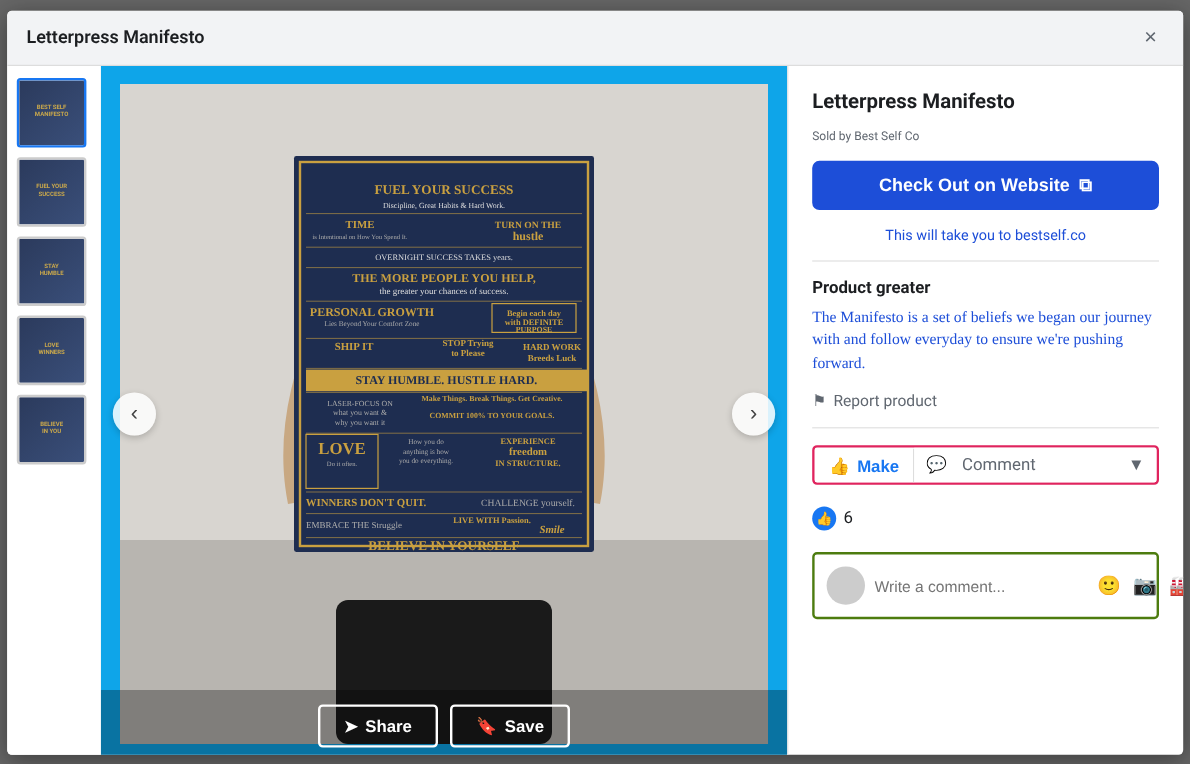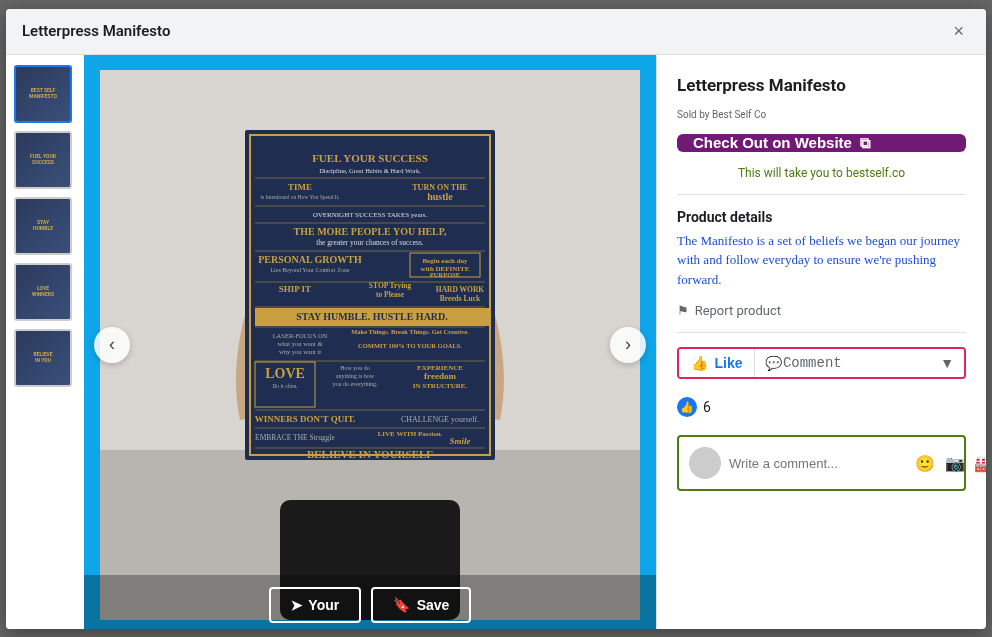--- a/index.html
+++ b/index.html
@@ -202,37 +202,38 @@
       color: #606770;
     }
 
     .product-price {
       font-size: 17px;
       font-weight: 700;
       color: #2d9c2d;
     }
 
     .checkout-btn {
-      background: #701a75;
+      background: #1d4ed8;
       color: #fff;
       border: none;
       border-radius: 6px;
-      padding: 0 16px;
+      padding: 12px 16px;
       font-size: 15px;
       font-weight: 600;
       cursor: pointer;
       width: 100%;
       display: flex;
       align-items: center;
+      justify-content: center;
       gap: 8px;
     }
 
     .checkout-sub {
       font-size: 12px;
-      color: #4d7c0f;
+      color: #1d4ed8;
       text-align: center;
     }
 
     .divider {
       border: none;
       border-top: 1px solid #e0e0e0;
     }
 
     .product-details-title {
       font-size: 14px;
@@ -517,21 +518,21 @@
           </svg>
         </div>
 
         <button class="nav-arrow left">‹</button>
 
         <button class="nav-arrow right">›</button>
 
         <div class="image-actions">
           <button class="action-btn share">
             <span>➤</span>
-            <span>Your</span>
+            <span>Share</span>
           </button>
           <button class="action-btn save">
             <span>🔖</span>
             <span>Save</span>
           </button>
         </div>
       </div>
 
       <div class="right-panel">
         <div class="product-title">Letterpress Manifesto</div>
@@ -540,39 +541,39 @@
         <button class="checkout-btn">
           <span>Check Out on Website</span>
           <span>⧉</span>
         </button>
 
         <div class="checkout-sub">This will take you to bestself.co</div>
 
         <hr class="divider">
 
         <div>
-          <div class="product-details-title">Product details</div>
+          <div class="product-details-title">Product greater</div>
           <div class="product-details-text">The Manifesto is a set of beliefs we began our journey with and follow everyday to ensure we're pushing forward.</div>
         </div>
 
         <div class="report-link">
           <span>⚑</span>
           <span>Report product</span>
         </div>
 
         <hr class="divider">
 
         <div class="social-bar">
           <button class="like-btn">
             <span>👍</span>
-            <span>Like</span>
+            <span>Make</span>
           </button>
           <div class="comment-section">
             <span>💬</span>
-            <span style="margin-left:0;font-family:Liberation Mono, monospace;">Comment</span>
+            <span style="margin-left:12px;">Comment</span>
             <span style="margin-left:auto;">▼</span>
           </div>
         </div>
 
         <div class="like-count">
           <div class="like-count-icon">👍</div>
           <span>6</span>
         </div>
 
         <div class="comment-input-area">

